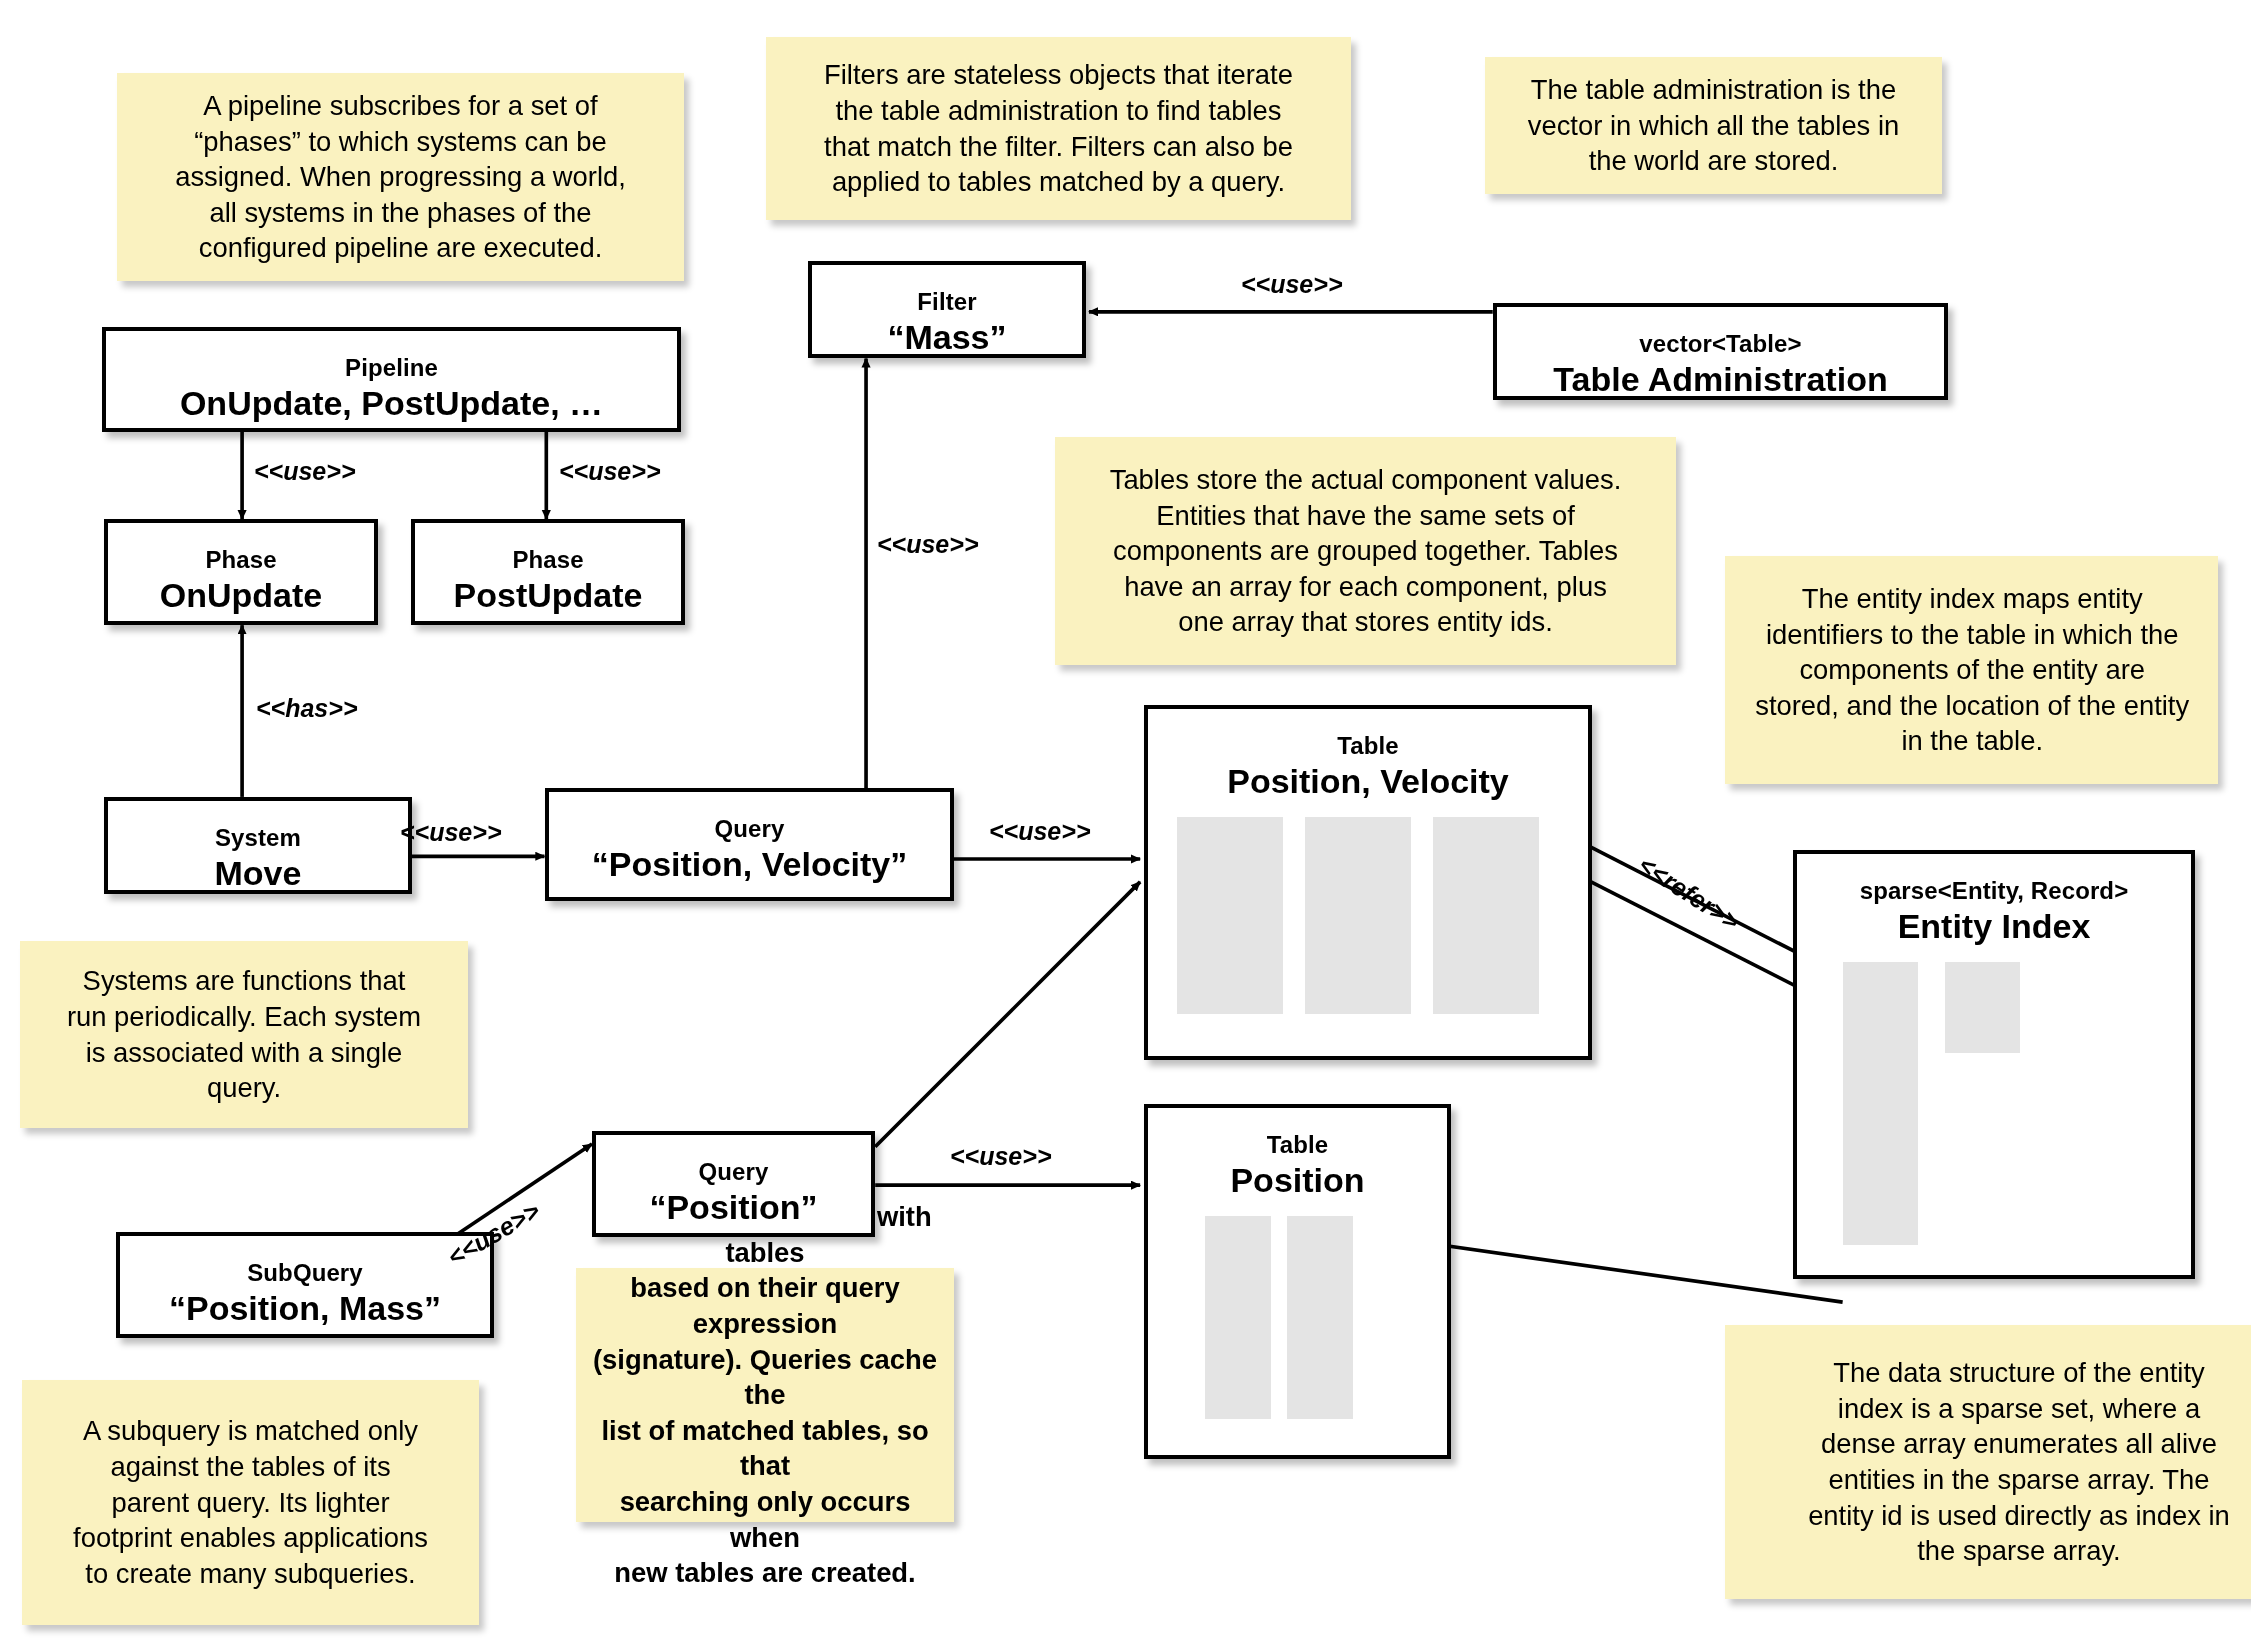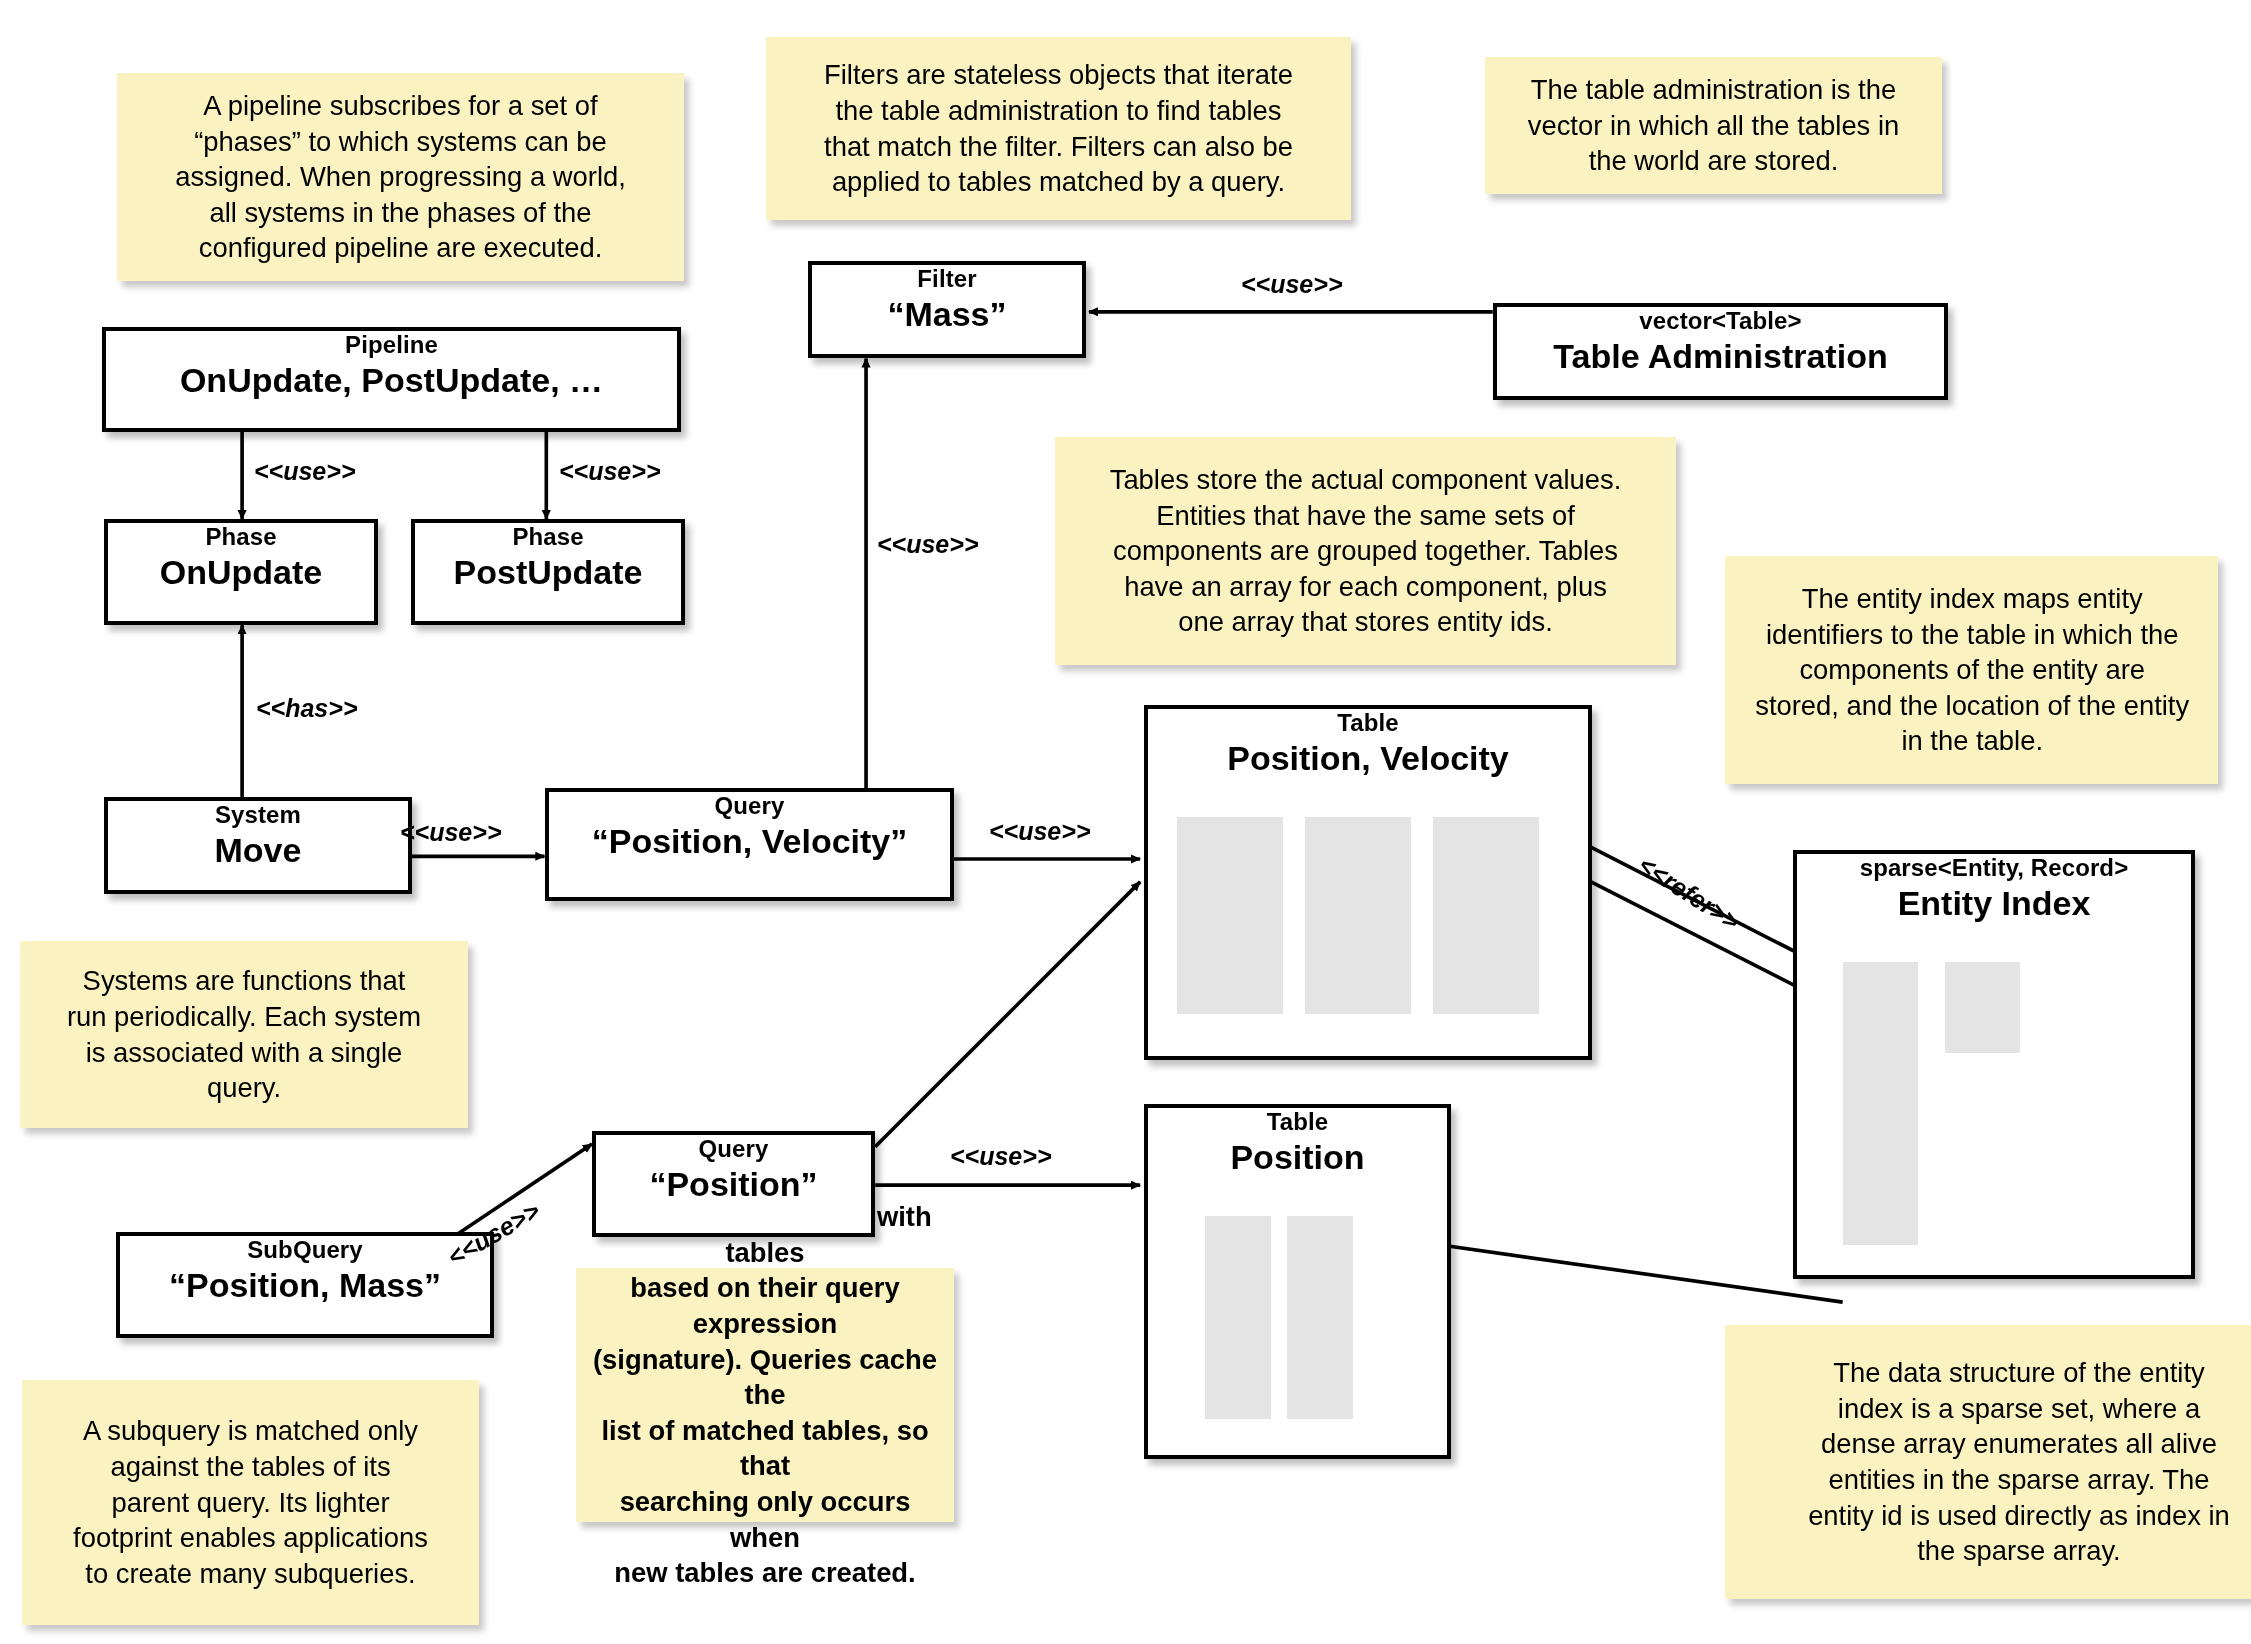--- a/index.html
+++ b/index.html
@@ -36,21 +36,21 @@
   .box {
     position: absolute;
     background: #ffffff;
     border: 4.6px solid #000000;
     box-shadow: 4.6px 5.5px 6.4px rgba(0,0,0,0.25);
     box-sizing: border-box;
     display: flex;
     flex-direction: column;
     align-items: center;
     justify-content: flex-start;
-    padding-top: 0;
+    padding-top: 23px;
   }
   .box .stereo {
     font-size: 24px;
     font-weight: 700;
     color: #000;
     line-height: 1.18;
     letter-spacing: 0.1px;
   }
   .box .title {
     font-size: 34px;

